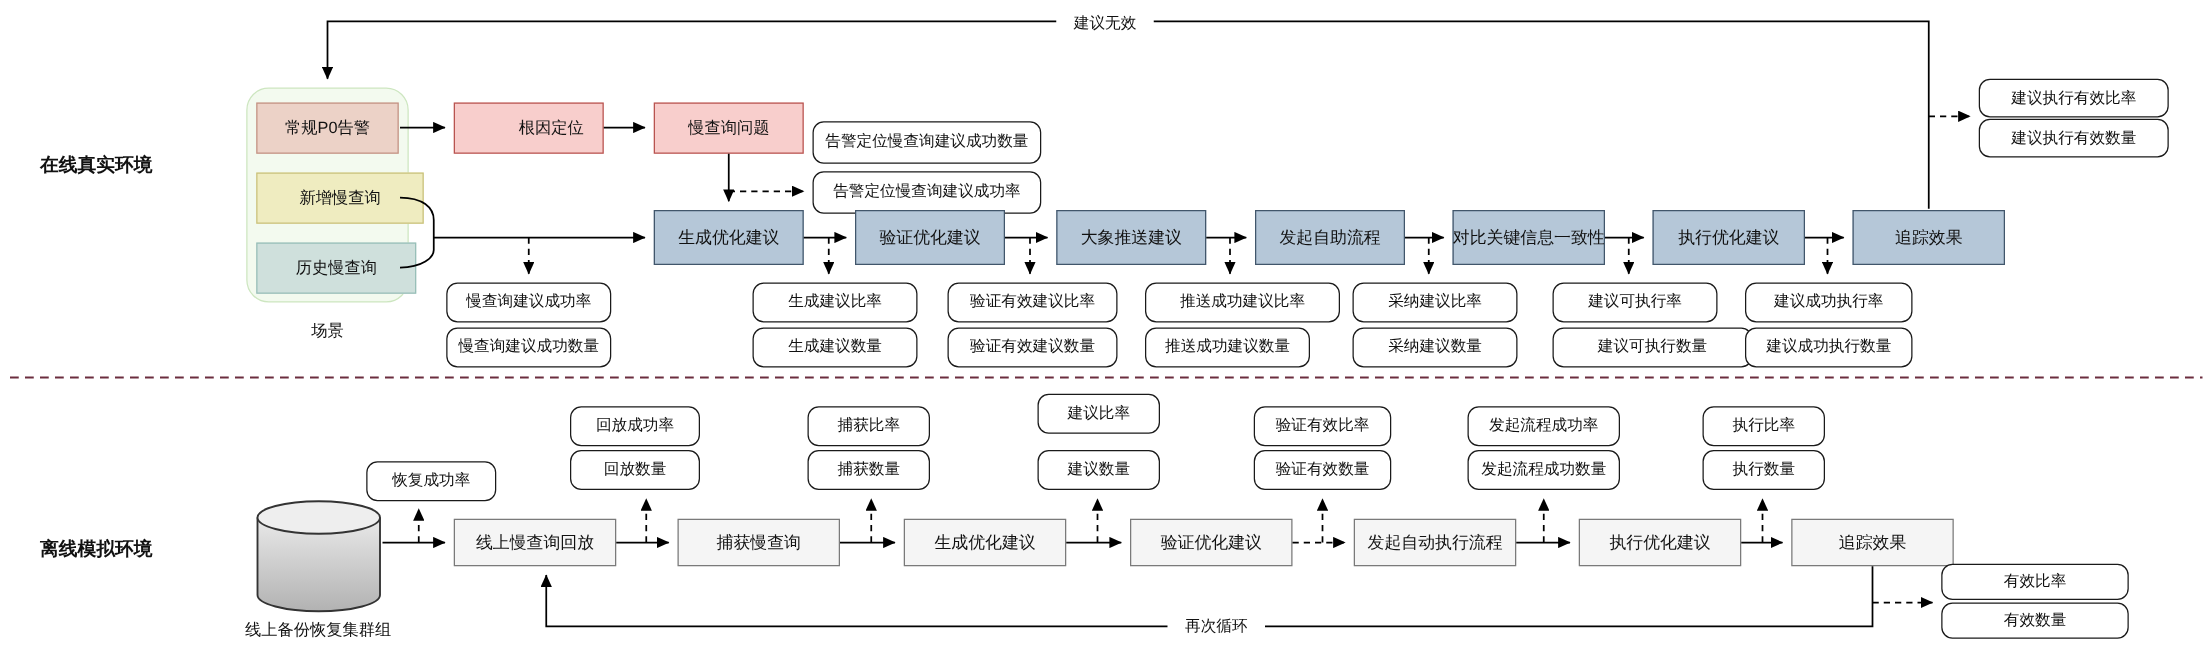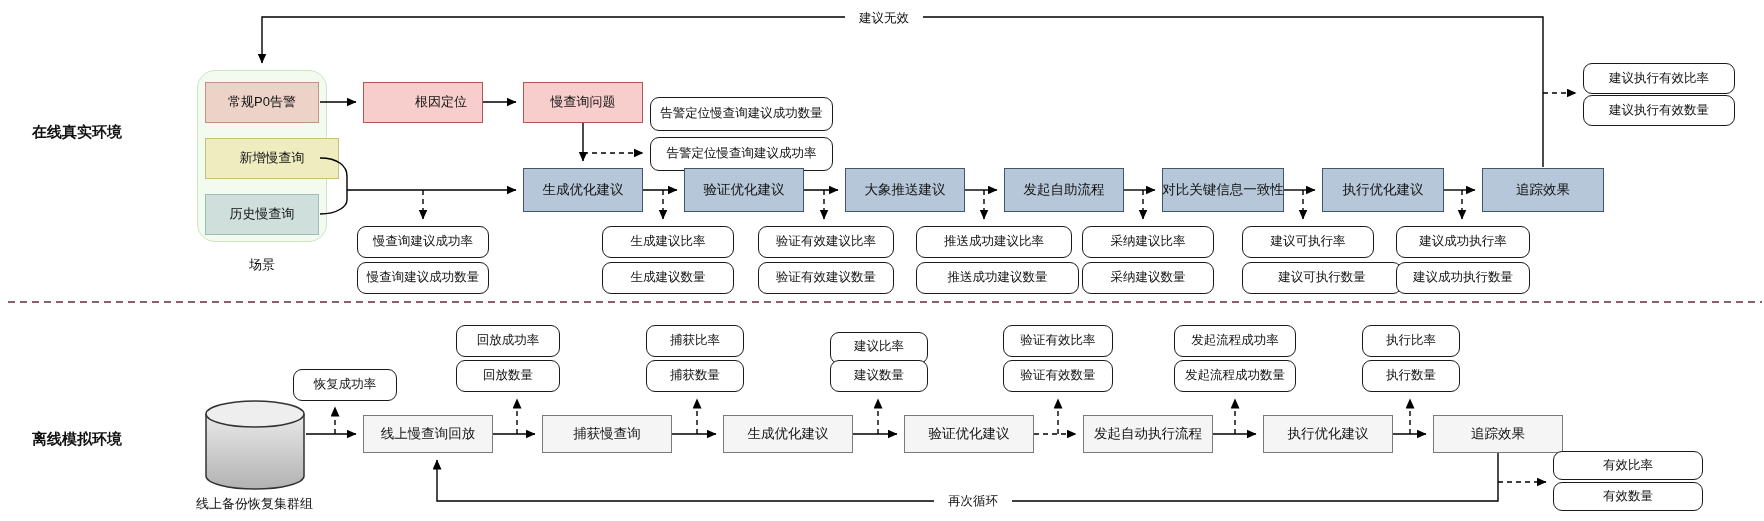--- a/index.html
+++ b/index.html
@@ -88,21 +88,21 @@
       <path d="M1498,453 L1498,501 L437,501 L437,460" marker-end="url(#ah)"></path>
       <path d="M1498,482 L1546,482" stroke-dasharray="5 4" marker-end="url(#ah)"></path>
     </g>
   </svg>
 
   <div class="section-label" style="left:32px;top:123px;">在线真实环境</div>
 
   <div class="scene-container node" style="left:197px;top:70px;width:130px;height:172px;"></div>
   <div class="box scene-alert node" style="left:205px;top:82px;width:114px;height:41px;">常规P0告警</div>
   <div class="box scene-new node" style="left:205px;top:138px;width:134px;height:41px;">新增慢查询</div>
-  <div class="box scene-hist node" style="left:205px;top:194px;width:114px;height:41px;">历史慢查询</div>
+  <div class="box scene-hist node" style="left:205px;top:194px;width:128px;height:41px;">历史慢查询</div>
   <div class="caption" style="left:212px;top:256px;width:100px;">场景</div>
 
   <div class="box pink node" style="left:363px;top:82px;width:120px;height:41px;padding-left:36px;">根因定位</div>
   <div class="box pink node" style="left:523px;top:82px;width:120px;height:41px;">慢查询问题</div>
 
   <div class="box metric node" style="left:650px;top:97px;width:183px;height:34px;">告警定位慢查询建议成功数量</div>
   <div class="box metric node" style="left:650px;top:137px;width:183px;height:34px;">告警定位慢查询建议成功率</div>
 
   <div class="box flow-on node" style="left:523px;top:168px;width:120px;height:44px;">生成优化建议</div>
   <div class="box flow-on node" style="left:684px;top:168px;width:120px;height:44px;">验证优化建议</div>
@@ -112,21 +112,21 @@
   <div class="box flow-on node" style="left:1322px;top:168px;width:122px;height:44px;">执行优化建议</div>
   <div class="box flow-on node" style="left:1482px;top:168px;width:122px;height:44px;">追踪效果</div>
 
   <div class="box metric node" style="left:357px;top:226px;width:132px;height:32px;">慢查询建议成功率</div>
   <div class="box metric node" style="left:357px;top:262px;width:132px;height:32px;">慢查询建议成功数量</div>
   <div class="box metric node" style="left:602px;top:226px;width:132px;height:32px;">生成建议比率</div>
   <div class="box metric node" style="left:602px;top:262px;width:132px;height:32px;">生成建议数量</div>
   <div class="box metric node" style="left:758px;top:226px;width:136px;height:32px;">验证有效建议比率</div>
   <div class="box metric node" style="left:758px;top:262px;width:136px;height:32px;">验证有效建议数量</div>
   <div class="box metric node" style="left:916px;top:226px;width:156px;height:32px;">推送成功建议比率</div>
-  <div class="box metric node" style="left:916px;top:262px;width:163px;height:32px;">推送成功建议数量</div>
+  <div class="box metric node" style="left:916px;top:262px;width:132px;height:32px;">推送成功建议数量</div>
   <div class="box metric node" style="left:1082px;top:226px;width:132px;height:32px;">采纳建议比率</div>
   <div class="box metric node" style="left:1082px;top:262px;width:132px;height:32px;">采纳建议数量</div>
   <div class="box metric node" style="left:1242px;top:226px;width:132px;height:32px;">建议可执行率</div>
   <div class="box metric node" style="left:1242px;top:262px;width:160px;height:32px;">建议可执行数量</div>
   <div class="box metric node" style="left:1396px;top:226px;width:134px;height:32px;">建议成功执行率</div>
   <div class="box metric node" style="left:1396px;top:262px;width:134px;height:32px;">建议成功执行数量</div>
 
   <div class="box metric node" style="left:1583px;top:63px;width:152px;height:31px;">建议执行有效比率</div>
   <div class="box metric node" style="left:1583px;top:95px;width:152px;height:31px;">建议执行有效数量</div>
 
@@ -153,21 +153,21 @@
   <div class="box flow-off node" style="left:723px;top:415px;width:130px;height:38px;">生成优化建议</div>
   <div class="box flow-off node" style="left:904px;top:415px;width:130px;height:38px;">验证优化建议</div>
   <div class="box flow-off node" style="left:1083px;top:415px;width:130px;height:38px;">发起自动执行流程</div>
   <div class="box flow-off node" style="left:1263px;top:415px;width:130px;height:38px;">执行优化建议</div>
   <div class="box flow-off node" style="left:1433px;top:415px;width:130px;height:38px;">追踪效果</div>
 
   <div class="box metric node" style="left:456px;top:325px;width:104px;height:32px;">回放成功率</div>
   <div class="box metric node" style="left:456px;top:360px;width:104px;height:32px;">回放数量</div>
   <div class="box metric node" style="left:646px;top:325px;width:98px;height:32px;">捕获比率</div>
   <div class="box metric node" style="left:646px;top:360px;width:98px;height:32px;">捕获数量</div>
-  <div class="box metric node" style="left:830px;top:332px;width:98px;height:32px;font-family:Liberation Mono, monospace;">建议比率</div>
+  <div class="box metric node" style="left:830px;top:315px;width:98px;height:32px;">建议比率</div>
   <div class="box metric node" style="left:830px;top:360px;width:98px;height:32px;">建议数量</div>
   <div class="box metric node" style="left:1003px;top:325px;width:110px;height:32px;">验证有效比率</div>
   <div class="box metric node" style="left:1003px;top:360px;width:110px;height:32px;">验证有效数量</div>
   <div class="box metric node" style="left:1174px;top:325px;width:122px;height:32px;">发起流程成功率</div>
   <div class="box metric node" style="left:1174px;top:360px;width:122px;height:32px;">发起流程成功数量</div>
   <div class="box metric node" style="left:1362px;top:325px;width:98px;height:32px;">执行比率</div>
   <div class="box metric node" style="left:1362px;top:360px;width:98px;height:32px;">执行数量</div>
 
   <div class="box metric node" style="left:1553px;top:451px;width:150px;height:29px;">有效比率</div>
   <div class="box metric node" style="left:1553px;top:482px;width:150px;height:29px;">有效数量</div>

